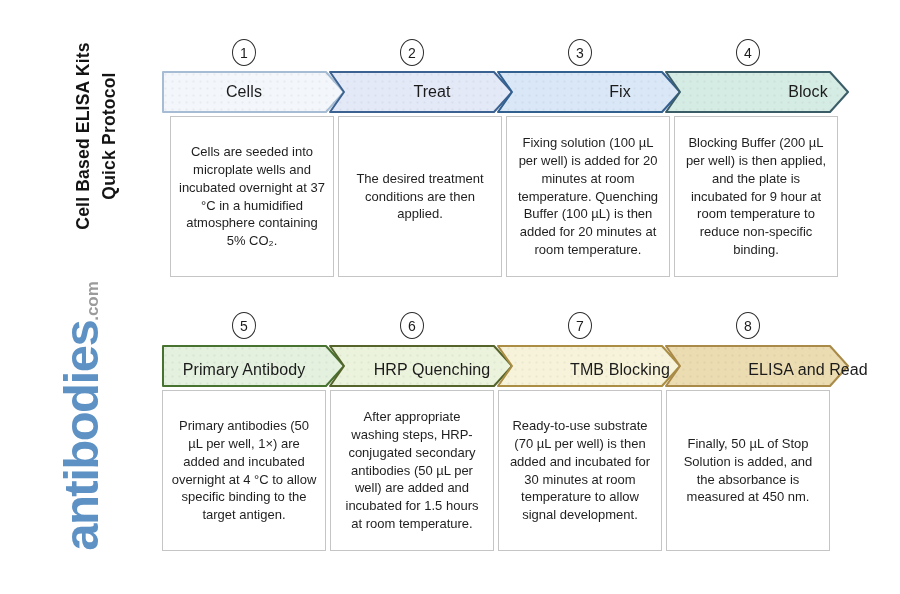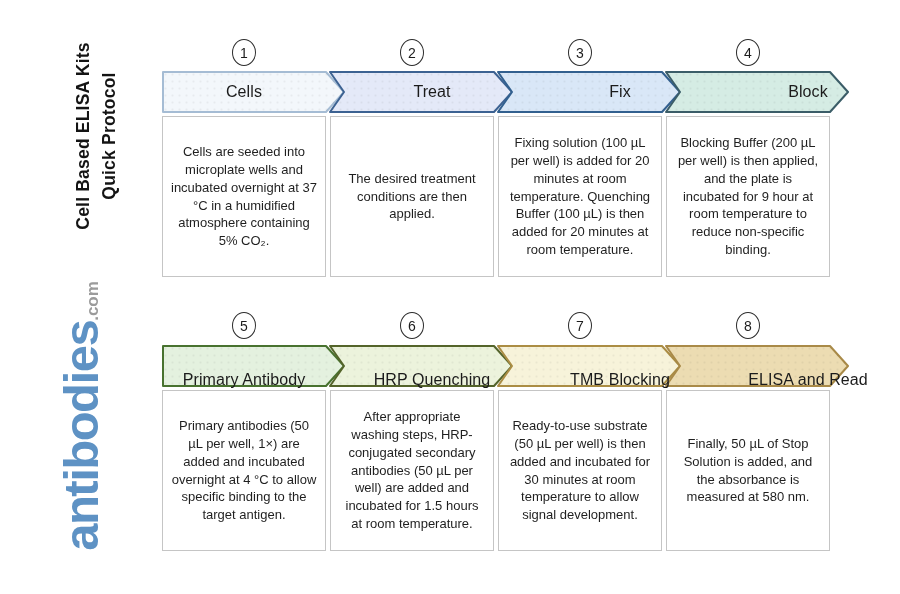--- a/index.html
+++ b/index.html
@@ -30,22 +30,22 @@
   }
   .arrows{position:absolute;left:0;overflow:visible;}
   .labels{height:42px;align-items:center;justify-items:center;gap:24px;}
   .labels span{font-size:16px;color:#1b1b1b;letter-spacing:.1px;}
   .descs .box{
     width:164px;height:161px;border:1.5px solid #c5c5c5;background:#ffffff;
     display:flex;align-items:center;justify-content:center;
     padding:6px 8px;box-sizing:border-box;
   }
   .box p{margin:0;text-align:center;font-size:13px;line-height:1.38;color:#1f1f1f;}
-  .r1-badges{top:39px;}  .r1-arrows{top:71px;}  .r1-labels{top:71px;}  .r1-descs{top:116px;}
-  .r2-badges{top:312px;} .r2-arrows{top:345px;} .r2-labels{top:359px;} .r2-descs{top:390px;border-radius:12px;}
+  .r1-badges{top:39px;}  .r1-arrows{top:71px;}  .r1-labels{top:71px;}  .r1-descs{top:116px;margin-left:8px;}
+  .r2-badges{top:312px;} .r2-arrows{top:345px;} .r2-labels{top:349px;} .r2-descs{top:390px;border-radius:12px;}
 </style>
 </head>
 <body>
 
 <div class="canvas">
 
   <div class="side-title">
     <div>Cell Based ELISA Kits</div>
     <div>Quick Protocol</div>
   </div>
@@ -130,21 +130,21 @@
     </div>
 
     <div class="grid4 descs r2-descs">
       <div class="box">
         <p>Primary antibodies (50 µL per well, 1×) are added and incubated overnight at 4 °C to allow specific binding to the target antigen.</p>
       </div>
       <div class="box">
         <p>After appropriate washing steps, HRP-conjugated secondary antibodies (50 µL per well) are added and incubated for 1.5 hours at room temperature.</p>
       </div>
       <div class="box">
-        <p>Ready-to-use substrate (50 µL per well) is then added and incubated for 30 minutes at room temperature to allow signal development.</p>
+        <p>Ready-to-use substrate (70 µL per well) is then added and incubated for 30 minutes at room temperature to allow signal development.</p>
       </div>
       <div class="box">
-        <p>Finally, 50 µL of Stop Solution is added, and the absorbance is measured at 580 nm.</p>
+        <p>Finally, 50 µL of Stop Solution is added, and the absorbance is measured at 450 nm.</p>
       </div>
     </div>
 
   </div>
 </div>
 
 </body></html>

